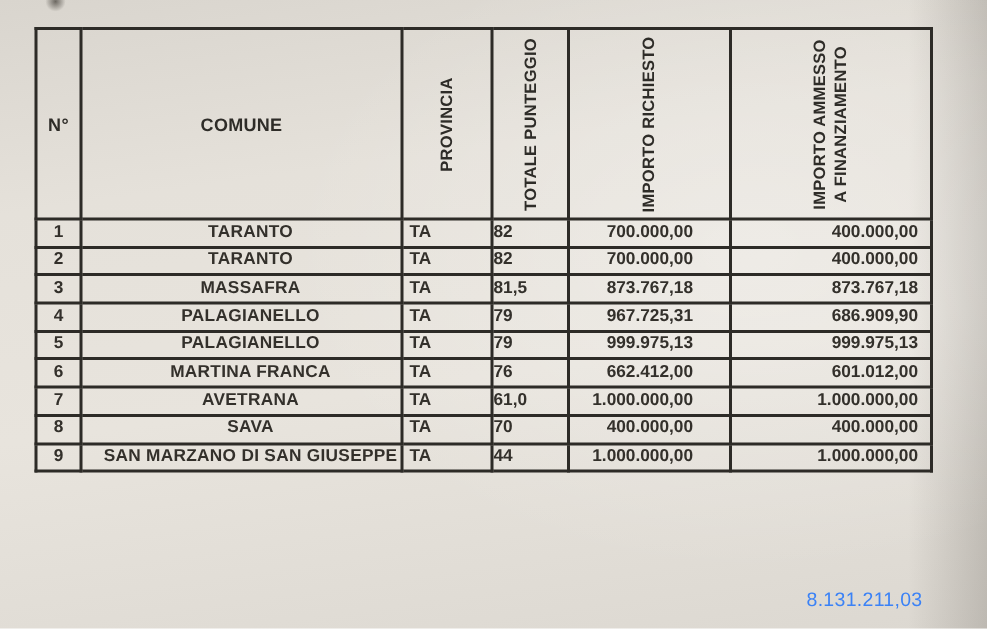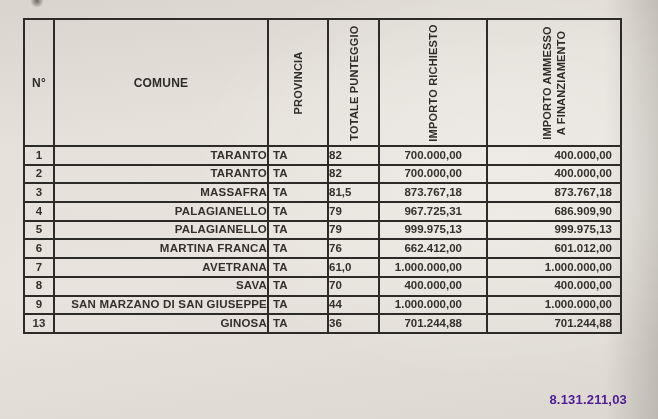--- a/index.html
+++ b/index.html
@@ -67,36 +67,36 @@
 
   tbody td {
     font-size: 11.5px;
     font-weight: bold;
     color: #33302b;
     line-height: 1;
     white-space: nowrap;
   }
 
   td.col0 { text-align: center; }
-  td.col1 { text-align: right;  padding-left: 12px; letter-spacing: .2px; }
+  td.col1 { text-align: center;  padding-left: 12px; letter-spacing: .2px; }
   td.col2 { text-align: left;  padding-left: 4px; margin-left: 48px; }
   td.col3 { text-align: left; }
   td.col4 { text-align: right; padding-right: 24px; }
   td.col5 { text-align: right; padding-right: 8px; }
 
   .grand-total {
     position: absolute;
-    left: 35px;
+    left: 23px;
     top: 392px;
     width: 596px;
     text-align: right;
     padding-right: 4px;
     font-size: 13px;
-    font-weight: bold;
-    color: #4c1d95;
+    font-weight: normal;
+    color: #3b82f6;
     letter-spacing: .2px;
   }
 </style>
 </head>
 <body>
 
 <table class="scan-table">
   <colgroup>
     <col style="width:30px">
     <col style="width:214px">
@@ -193,24 +193,16 @@
         <td class="col5">400.000,00</td>
       </tr>
       <tr>
         <td class="col0">9</td>
         <td class="col1">SAN MARZANO DI SAN GIUSEPPE</td>
         <td class="col2">TA</td>
         <td class="col3">44</td>
         <td class="col4">1.000.000,00</td>
         <td class="col5">1.000.000,00</td>
       </tr>
-      <tr>
-        <td class="col0">13</td>
-        <td class="col1">GINOSA</td>
-        <td class="col2">TA</td>
-        <td class="col3">36</td>
-        <td class="col4">701.244,88</td>
-        <td class="col5">701.244,88</td>
-      </tr>
     </tbody>
 </table>
 
 <div class="grand-total">8.131.211,03</div>
 
 </body></html>

